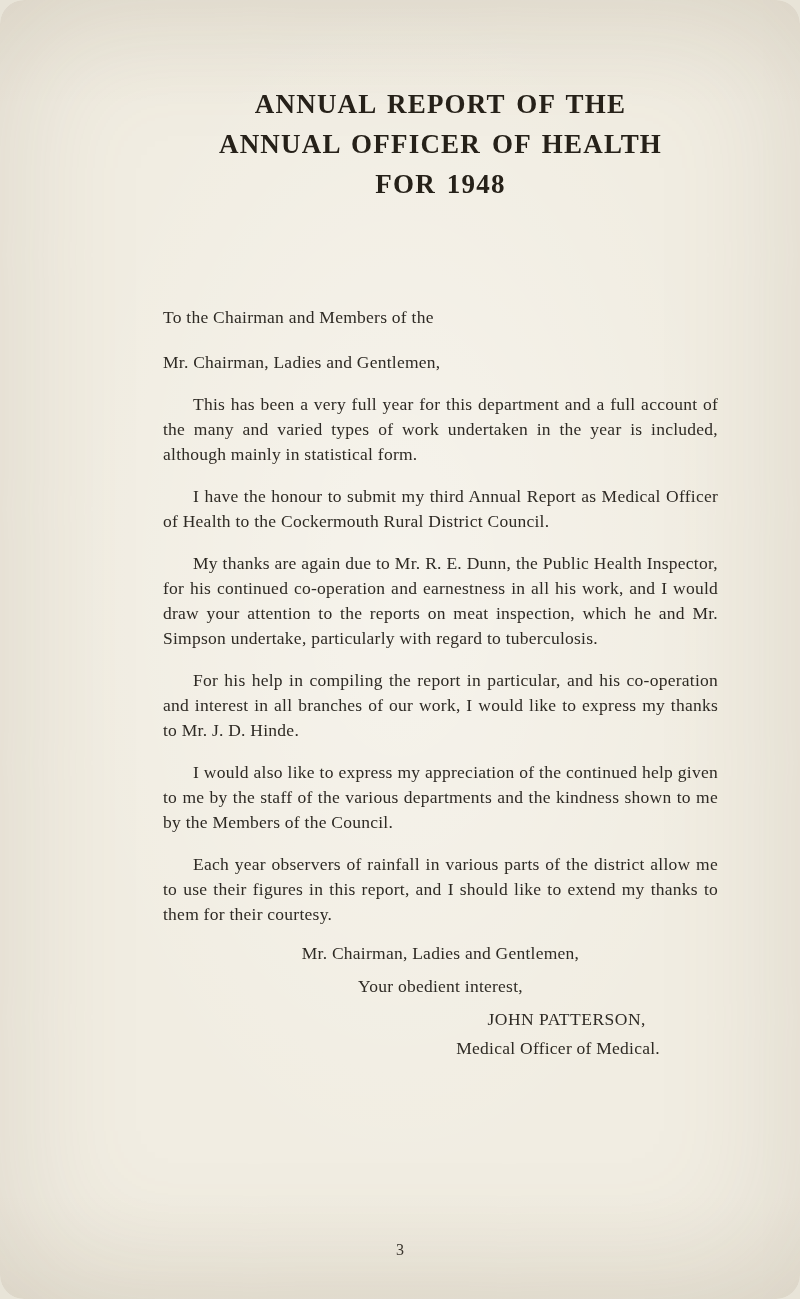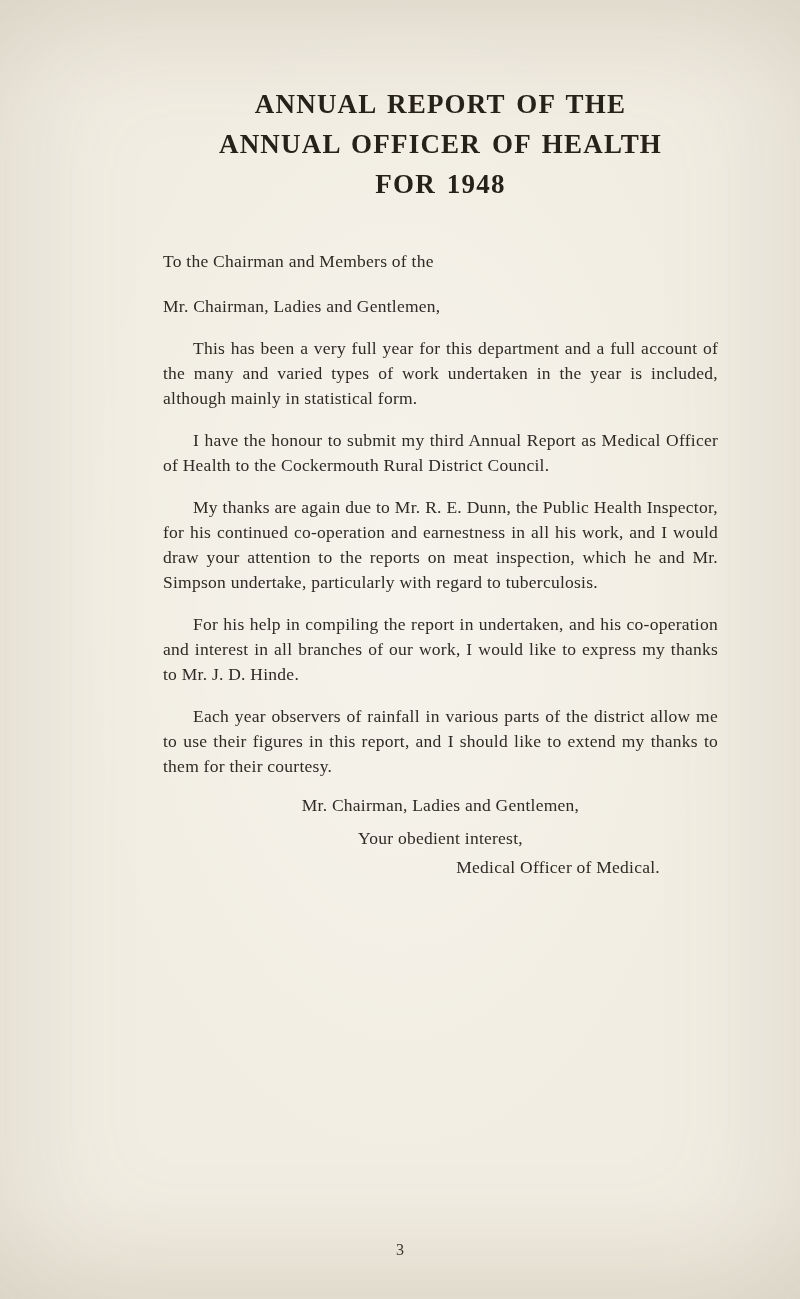--- a/index.html
+++ b/index.html
@@ -16,35 +16,36 @@
     position: relative;
     width: 800px;
     height: 1299px;
     background: var(--paper);
     background-image:
       radial-gradient(ellipse at 50% 45%, rgba(255,255,255,0.35) 0%, rgba(255,255,255,0) 60%),
       linear-gradient(180deg, rgba(190,180,155,0.10) 0%, rgba(190,180,155,0) 8%, rgba(190,180,155,0) 92%, rgba(190,180,155,0.12) 100%);
     box-shadow: inset 0 0 140px rgba(120,108,84,0.18);
     color: var(--ink);
     overflow: hidden;
+    border-radius: 24px;
   }
   .content {
     padding: 84px 82px 0 163px;
   }
   .title {
     text-align: center;
     font-weight: bold;
     font-size: 27px;
     line-height: 40px;
     letter-spacing: 1.2px;
     word-spacing: 3px;
     color: #262119;
   }
   .body-text {
-    margin-top: 44px;
+    margin-top: 100px;
     font-size: 17.5px;
     line-height: 25px;
     letter-spacing: 0.25px;
   }
   .salutation div { line-height: 26px; }
   .greeting {
     margin-top: 20px;
   }
   .para {
     margin-top: 17px;
@@ -92,26 +93,28 @@
 
       <div class="salutation">
         <div>To the Chairman and Members of the</div>
       </div>
 
       <p class="greeting">Mr. Chairman, Ladies and Gentlemen,</p>
 
       <p class="para">This has been a very full year for this department and a full account of the many and varied types of work undertaken in the year is included, although mainly in statistical form.</p>
       <p class="para">I have the honour to submit my third Annual Report as Medical Officer of Health to the Cockermouth Rural District Council.</p>
       <p class="para">My thanks are again due to Mr. R. E. Dunn, the Public Health Inspector, for his continued co-operation and earnestness in all his work, and I would draw your attention to the reports on meat inspection, which he and Mr. Simpson undertake, particularly with regard to tuberculosis.</p>
-      <p class="para">For his help in compiling the report in undertaken, and his co-operation and interest in all branches of our work, I would like to express my thanks to Mr. J. D. Hinde.</p>
+      <p class="para">For his help in compiling the report in particular, and his co-operation and interest in all branches of our work, I would like to express my thanks to Mr. J. D. Hinde.</p>
+      <p class="para">I would also like to express my appreciation of the continued help given to me by the staff of the various departments and the kindness shown to me by the Members of the Council.</p>
       <p class="para">Each year observers of rainfall in various parts of the district allow me to use their figures in this report, and I should like to extend my thanks to them for their courtesy.</p>
 
       <div class="closing">
         <p class="center-line">Mr. Chairman, Ladies and Gentlemen,</p>
         <p class="center-line">Your obedient interest,</p>
+        <p class="sig-name">JOHN PATTERSON,</p>
         <p class="sig-title">Medical Officer of Medical.</p>
       </div>
 
     </section>
   </div>
 
   <div class="page-number">3</div>
 </div>
 
 </body></html>

